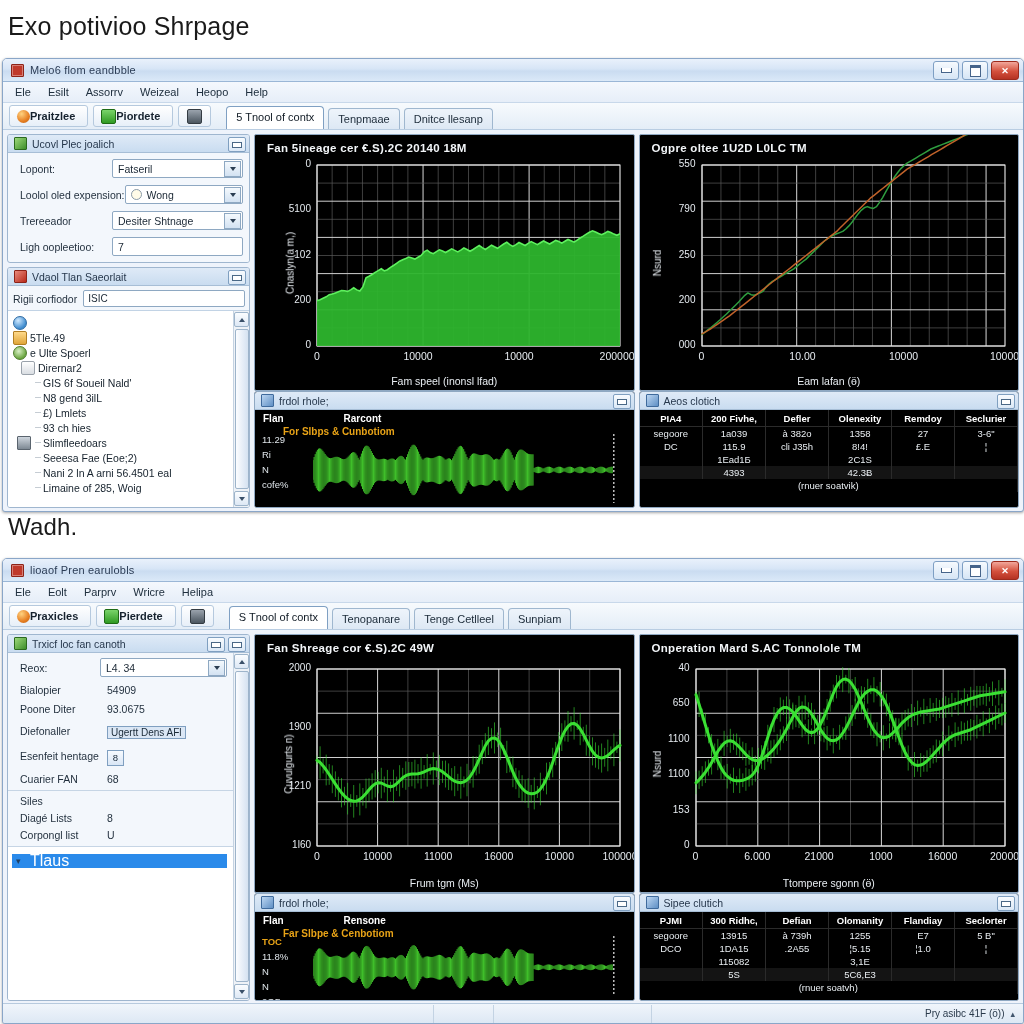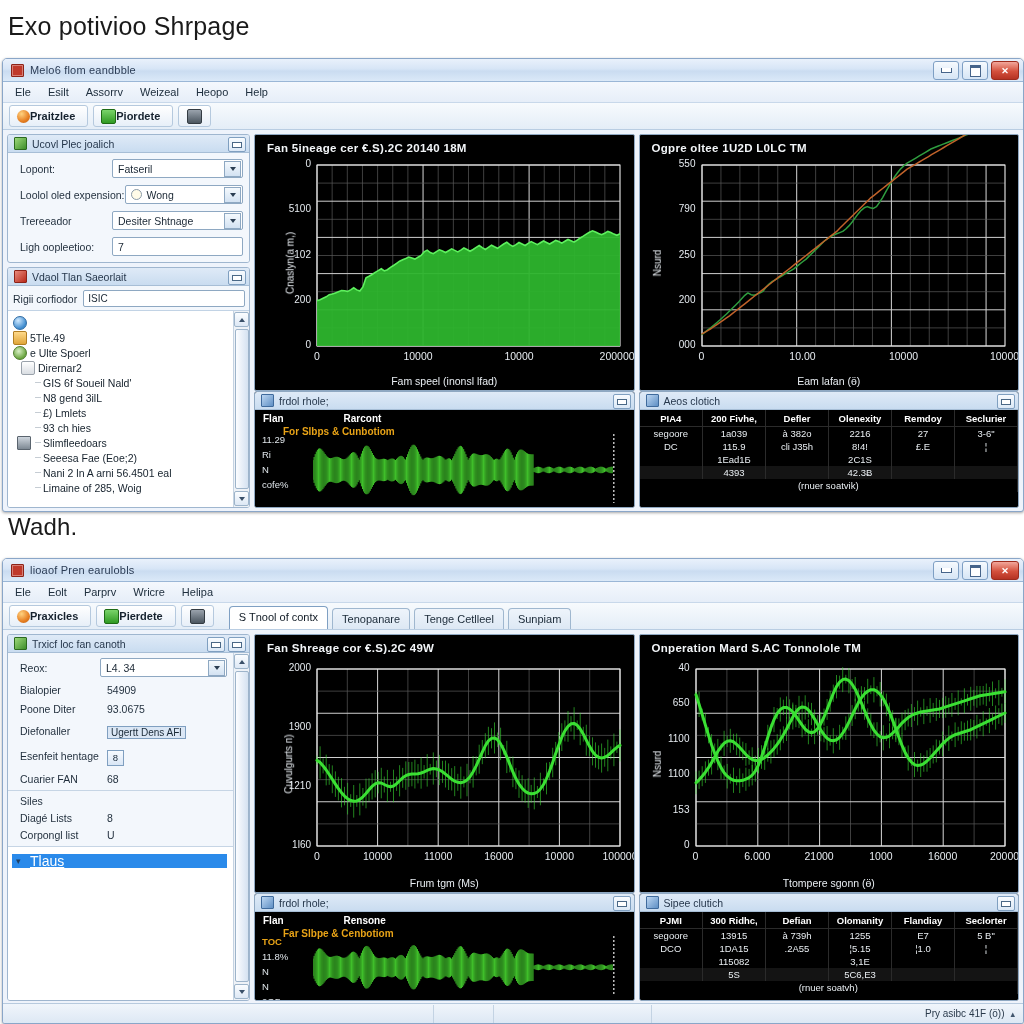--- a/index.html
+++ b/index.html
@@ -159,21 +159,21 @@
   .tg.globe{background:radial-gradient(circle at 35% 30%,#cfe9ff,#3f8ccf 70%);border:1px solid #2e6ba3;border-radius:50%;}
   .tg.folder{background:linear-gradient(180deg,#ffd98a,#e0a63a);border:1px solid #b27f23;border-radius:1px 2px 2px 2px;}
   .tg.doc{background:linear-gradient(180deg,#ffffff,#d9dde2);border:1px solid #9aa2ab;}
   .tg.gear{background:radial-gradient(circle at 40% 35%,#d9f0c5,#6aa53f 70%);border:1px solid #4e7d2c;border-radius:50%;}
   .tg.lock{background:linear-gradient(180deg,#cfd6de,#7d8893);border:1px solid #5a646e;border-radius:1px;}
   .tnode .tl{font-size:10.5px;color:#15212c;filter:blur(.35px);}
   .tnode.lvl1{padding-left:8px;}
   .tnode.lvl2{padding-left:22px;}
   .dash{color:#9aa6b2;font-size:10px;margin-right:2px;}
   .sel-row{background:#2a8aea;color:#fff;display:flex;align-items:center;height:14px;padding-left:18px;margin:3px 6px 0 4px;}
-  .sel-row .tl{color:#fff;font-size:14px;filter:blur(.3px);text-decoration:underline;}
+  .sel-row .tl{color:#fff;font-size:16px;filter:blur(.3px);}
 
   
   .vscroll{
     width:15px;background:#eef2f7;border-left:1px solid #c5d3e2;
     display:flex;flex-direction:column;align-items:center;justify-content:space-between;
     padding:1px 0;flex:none;
   }
   .sb-arrow{
     width:13px;height:13px;border:1px solid #9db4ca;border-radius:2px;
     background:linear-gradient(180deg,#fbfdff,#dde8f5);
@@ -279,20 +279,25 @@
       <div class="tbtn">
         <span class="ic orange"></span>
         <span class="lbl">Praitzlee</span>
       </div>
       <div class="tbtn">
         <span class="ic green"></span>
         <span class="lbl">Piordete</span>
       </div>
       <div class="tbtn" style="padding:0 8px;">
         <span class="ic gray"></span>
+      </div>
+      <div class="tabs">
+        <div class="tab active">5 Tnool of contx</div>
+        <div class="tab">Tenpmaae</div>
+        <div class="tab">Dnitce llesanp</div>
       </div>
     </div>
 
     <div class="wbody">
 
       <div class="leftcol">
 
         <div class="pane" style="flex:none;">
           <div class="pane-title">
             <span class="pico greenbox"></span>
@@ -549,21 +554,21 @@
                   <th>Olenexity</th>
                   <th>Remdoy</th>
                   <th>Seclurier</th>
                 </tr>
                   </thead>
                 <tbody>
                   <tr>
                     <td>segoore</td>
                     <td>1a039</td>
                     <td>à 382o</td>
-                    <td>2216</td>
+                    <td>1358</td>
                     <td>27</td>
                     <td>3-6ʺ</td>
                   </tr>
                   <tr>
                     <td>DC</td>
                     <td>115.9</td>
                     <td>cli J35h</td>
                     <td>8!4!</td>
                     <td>£.E</td>
                     <td>¦</td>

